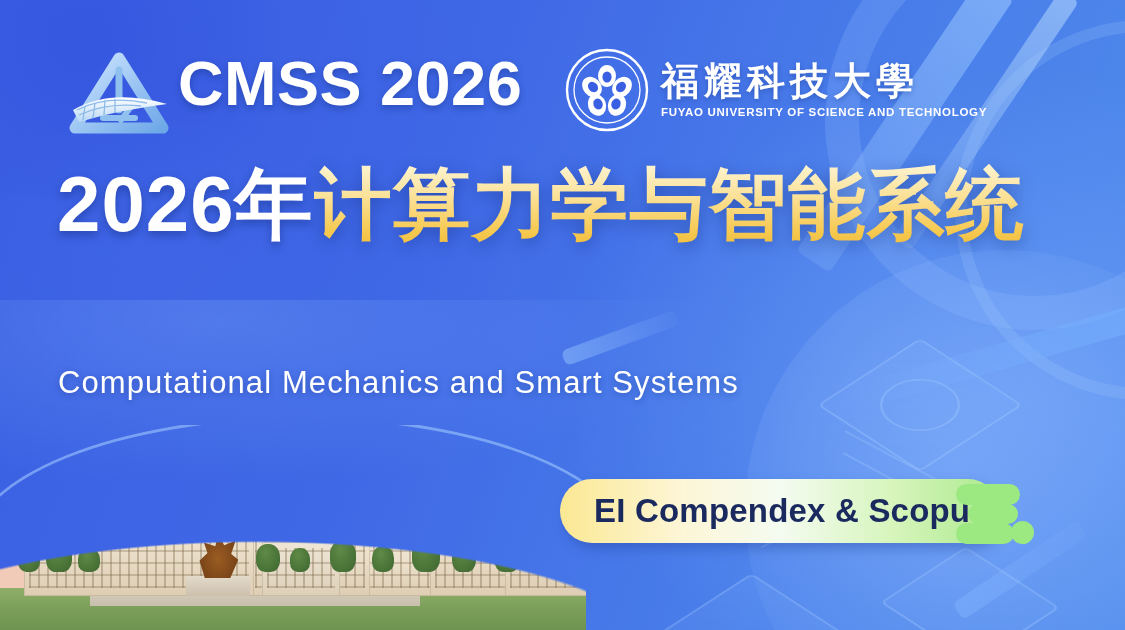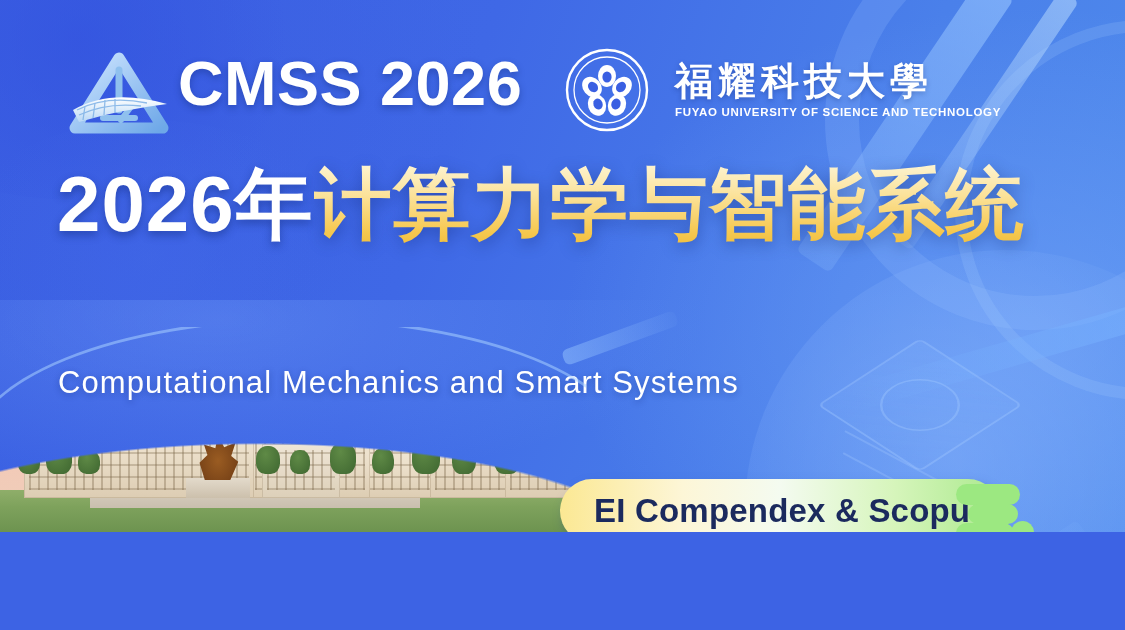--- a/index.html
+++ b/index.html
@@ -4,21 +4,21 @@
 <style>
   * { margin:0; padding:0; box-sizing:border-box; }
   html, body {
     width:1125px; height:630px;
     font-family:"Liberation Sans", sans-serif;
     overflow:hidden; background:#3d63e4;
   }
 
   #banner {
     position:relative;
-    width:1125px; height:532px;
+    width:1125px; height:630px;
     overflow:hidden;
     background:
       radial-gradient(ellipse 760px 520px at 92% 62%, rgba(118,166,250,.55) 0%, rgba(118,166,250,0) 62%),
       radial-gradient(ellipse 560px 420px at 8% 14%, rgba(60,94,226,.75) 0%, rgba(60,94,226,0) 70%),
       linear-gradient(110deg, #3a5fe2 0%, #3f68e6 38%, #4a80ea 72%, #4f8bec 100%);
   }
 
   
   .deco { position:absolute; pointer-events:none; }
 
@@ -86,21 +86,21 @@
 
   .cmss-logo { position:absolute; left:63px; top:48px; width:112px; height:92px; }
   .cmss-title {
     position:absolute; left:178px; top:52px;
     font-size:63px; font-weight:700; color:#ffffff;
     letter-spacing:.5px; line-height:1;
     text-shadow:0 3px 7px rgba(22,48,130,.45);
     white-space:nowrap;
   }
 
-  .uni-block { position:absolute; left:565px; top:48px; display:flex; align-items:center; gap:26px; }
+  .uni-block { position:absolute; left:565px; top:48px; display:flex; align-items:center; gap:12px; }
   .uni-seal { width:84px; height:84px; position:relative; }
   .uni-text { display:flex; flex-direction:column; }
   .uni-cn {
     font-size:38px; font-weight:700; color:#fff; letter-spacing:5px;
     font-family:"Liberation Serif", serif; line-height:1.05;
     text-shadow:0 2px 5px rgba(20,45,120,.35);
   }
   .uni-en {
     font-size:11.5px; color:#ffffff; letter-spacing:.7px; font-weight:700;
     margin-top:4px; white-space:nowrap;

